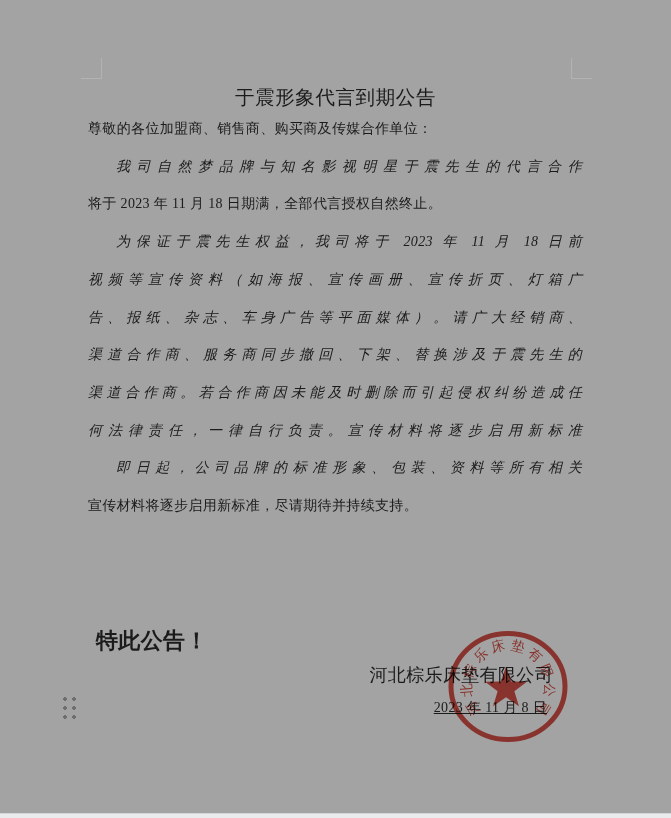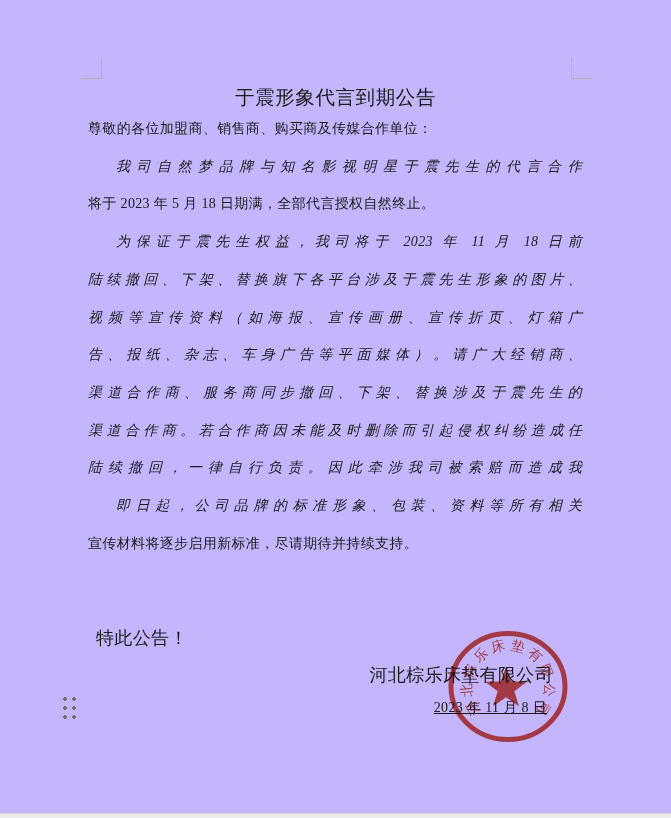--- a/index.html
+++ b/index.html
@@ -7,21 +7,21 @@
     width:671px;height:818px;
     background:#e9ebec;
     font-family:"Liberation Serif","DejaVu Serif",serif;
     color:#1b1b1b;
     overflow:hidden;
     position:relative;
   }
   .page{
     position:absolute;left:0;top:0;
     width:671px;height:813px;
-    background:#c4b5fd;
+    background:#a3a3a3;
     border-bottom:1px solid #d3d7d9;
   }
   
   .mark{position:absolute;width:20px;height:20px;top:58px;}
   .mark.tl{left:81px;border-right:1px solid #b3b3b3;border-bottom:1px solid #b3b3b3;}
   .mark.tr{left:571px;border-left:1px solid #b3b3b3;border-bottom:1px solid #b3b3b3;}
   
   .title{
     position:absolute;left:0;right:0;top:84px;
     text-align:center;font-size:19.5px;letter-spacing:0.6px;
@@ -30,21 +30,21 @@
   
   .body{
     position:absolute;left:88px;top:110px;width:494px;
     font-size:14px;line-height:37.7px;letter-spacing:0.35px;
   }
   .bl{white-space:nowrap;}
   .bl.jf{white-space:normal;text-align:justify;text-align-last:justify;font-style:italic;}
   .bl.ind{text-indent:2em;}
   .closing{
     position:absolute;left:96px;top:626px;
-    font-size:18px;letter-spacing:0.35px;white-space:nowrap;
+    font-size:22px;letter-spacing:0.35px;white-space:nowrap;font-weight:bold;
   }
   .sig-company{
     position:absolute;right:118px;top:663px;
     font-size:18px;letter-spacing:0.35px;white-space:nowrap;
   }
   .sig-date{
     position:absolute;right:124px;top:699px;
     font-size:14px;letter-spacing:0.35px;white-space:nowrap;text-decoration:underline;
   }
   
@@ -72,28 +72,27 @@
 <div class="page">
 
   <div class="mark tl"></div>
   <div class="mark tr"></div>
 
   <div class="title">于震形象代言到期公告</div>
 
   <div class="body">
     <div class="bl">尊敬的各位加盟商、销售商、购买商及传媒合作单位：</div>
     <div class="bl ind jf">我司自然梦品牌与知名影视明星于震先生的代言合作</div>
-    <div class="bl">将于 2023 年 5 月 18 日期满，全部代言授权自然终止。</div>
+    <div class="bl">将于 2023 年 11 月 18 日期满，全部代言授权自然终止。</div>
     <div class="bl ind jf">为保证于震先生权益，我司将于 2023 年 11 月 18 日前</div>
-    <div class="bl jf">陆续撤回、下架、替换旗下各平台涉及于震先生形象的图片、</div>
     <div class="bl jf">视频等宣传资料（如海报、宣传画册、宣传折页、灯箱广</div>
     <div class="bl jf">告、报纸、杂志、车身广告等平面媒体）。请广大经销商、</div>
     <div class="bl jf">渠道合作商、服务商同步撤回、下架、替换涉及于震先生的</div>
     <div class="bl jf">渠道合作商。若合作商因未能及时删除而引起侵权纠纷造成任</div>
-    <div class="bl jf">陆续撤回，一律自行负责。因此牵涉我司被索赔而造成我</div>
+    <div class="bl jf">何法律责任，一律自行负责。宣传材料将逐步启用新标准</div>
     <div class="bl ind jf">即日起，公司品牌的标准形象、包装、资料等所有相关</div>
     <div class="bl">宣传材料将逐步启用新标准，尽请期待并持续支持。</div>
   </div>
 
   <div class="closing">特此公告！</div>
 
   <div class="sig-company">河北棕乐床垫有限公司</div>
   <div class="sig-date">2023 年 11 月 8 日</div>
 
   <svg class="seal" viewBox="-62 -57.5 124 115" xmlns="http://www.w3.org/2000/svg">

